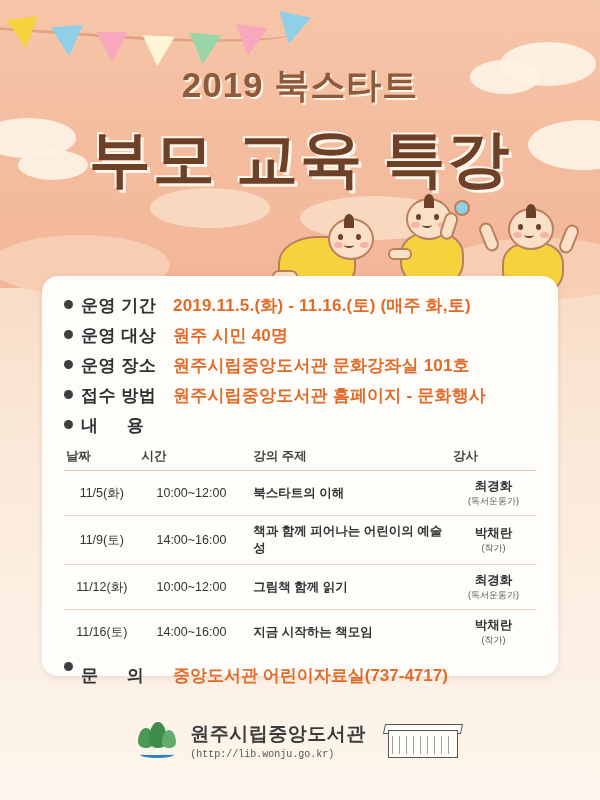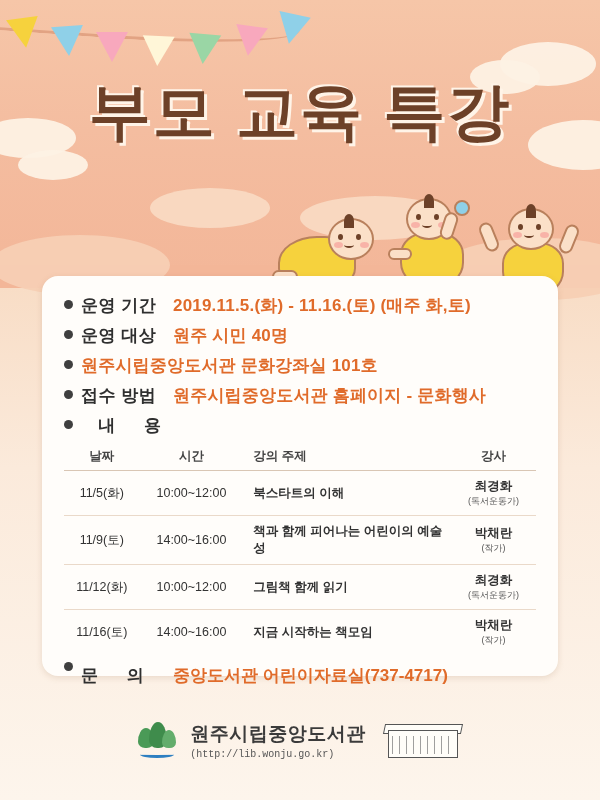--- a/index.html
+++ b/index.html
@@ -99,37 +99,37 @@
   .info-row { display: flex; align-items: baseline; margin-bottom: 7px; }
   .bullet {
     width: 9px; height: 9px; border-radius: 50%;
     background: #3f3f3f; margin-right: 8px; flex: none;
     position: relative; top: -2px;
   }
   .info-label {
     color: #2f2f2f; font-weight: bold; font-size: 17px;
     width: 92px; flex: none; letter-spacing: 0.5px;
   }
-  .info-label.spread { letter-spacing: 12px; text-align: right; }
+  .info-label.spread { letter-spacing: 12px; }
   .info-value {
     color: #e06b2a; font-weight: bold; font-size: 17px; letter-spacing: 0.2px;
   }
 
   
   .table {
     margin-top: 6px;
     width: 100%;
     border-collapse: collapse;
     font-size: 12.5px;
   }
   .table th {
     font-size: 12.5px; font-weight: bold; color: #444;
     padding: 4px 2px 5px 2px;
     border-bottom: 1.5px solid #d9c6b4;
-    text-align: center;
+    text-align: left;
   }
   .table td {
     padding: 7px 2px; text-align: center; color: #333;
     border-bottom: 1px solid #ead9c9;
   }
   .table tr:last-child td { border-bottom: none; }
   .col-date { width: 16%; font-weight: normal; }
   .col-time { width: 22%; }
   .col-topic { width: 44%; text-align: left !important; font-weight: bold; padding-left: 10px !important; }
   .col-lect { width: 18%; font-weight: bold; }
@@ -183,20 +183,21 @@
     <div class="flag" style="left:8px;  top:18px; border-top-color:#f6d23d; transform: rotate(-8deg);"></div>
     <div class="flag" style="left:52px; top:26px; border-top-color:#8fd0e8; transform: rotate(-4deg);"></div>
     <div class="flag" style="left:96px; top:32px; border-top-color:#f8a8bd; transform: rotate(0deg);"></div>
     <div class="flag" style="left:142px; top:36px; border-top-color:#fff6d8; transform: rotate(3deg);"></div>
     <div class="flag" style="left:188px; top:34px; border-top-color:#9ad6a5; transform: rotate(5deg);"></div>
     <div class="flag" style="left:234px; top:26px; border-top-color:#f8a8bd; transform: rotate(8deg);"></div>
     <div class="flag" style="left:276px; top:14px; border-top-color:#8fd0e8; transform: rotate(12deg);"></div>
   </div>
 
   <div class="title-wrap">
+    <div class="title-small">2019 북스타트</div>
     <div class="title-big">부모 교육 특강</div>
   </div>
 
   <div class="baby" style="left:272px; top:214px; width:120px; height:80px;">
     <div class="body" style="left:6px; top:22px; width:78px; height:54px; border-radius:50% 40% 40% 40%;"></div>
     <div class="head" style="left:56px; top:4px;"></div>
     <div class="hair" style="left:72px; top:0px;"></div>
     <div class="eye" style="left:66px; top:20px;"></div>
     <div class="eye" style="left:84px; top:20px;"></div>
     <div class="cheek" style="left:62px; top:28px;"></div>
@@ -243,20 +244,21 @@
         <span class="info-label">운영 기간</span>
         <span class="info-value">2019.11.5.(화) - 11.16.(토) (매주 화,토)</span>
       </li>
       <li class="info-row">
         <span class="bullet"></span>
         <span class="info-label">운영 대상</span>
         <span class="info-value">원주 시민 40명</span>
       </li>
       <li class="info-row">
         <span class="bullet"></span>
+        <span class="info-label">운영 장소</span>
         <span class="info-value">원주시립중앙도서관 문화강좌실 101호</span>
       </li>
       <li class="info-row">
         <span class="bullet"></span>
         <span class="info-label">접수 방법</span>
         <span class="info-value">원주시립중앙도서관 홈페이지 - 문화행사</span>
       </li>
       <li class="info-row">
         <span class="bullet"></span>
         <span class="info-label spread">내     용</span>

